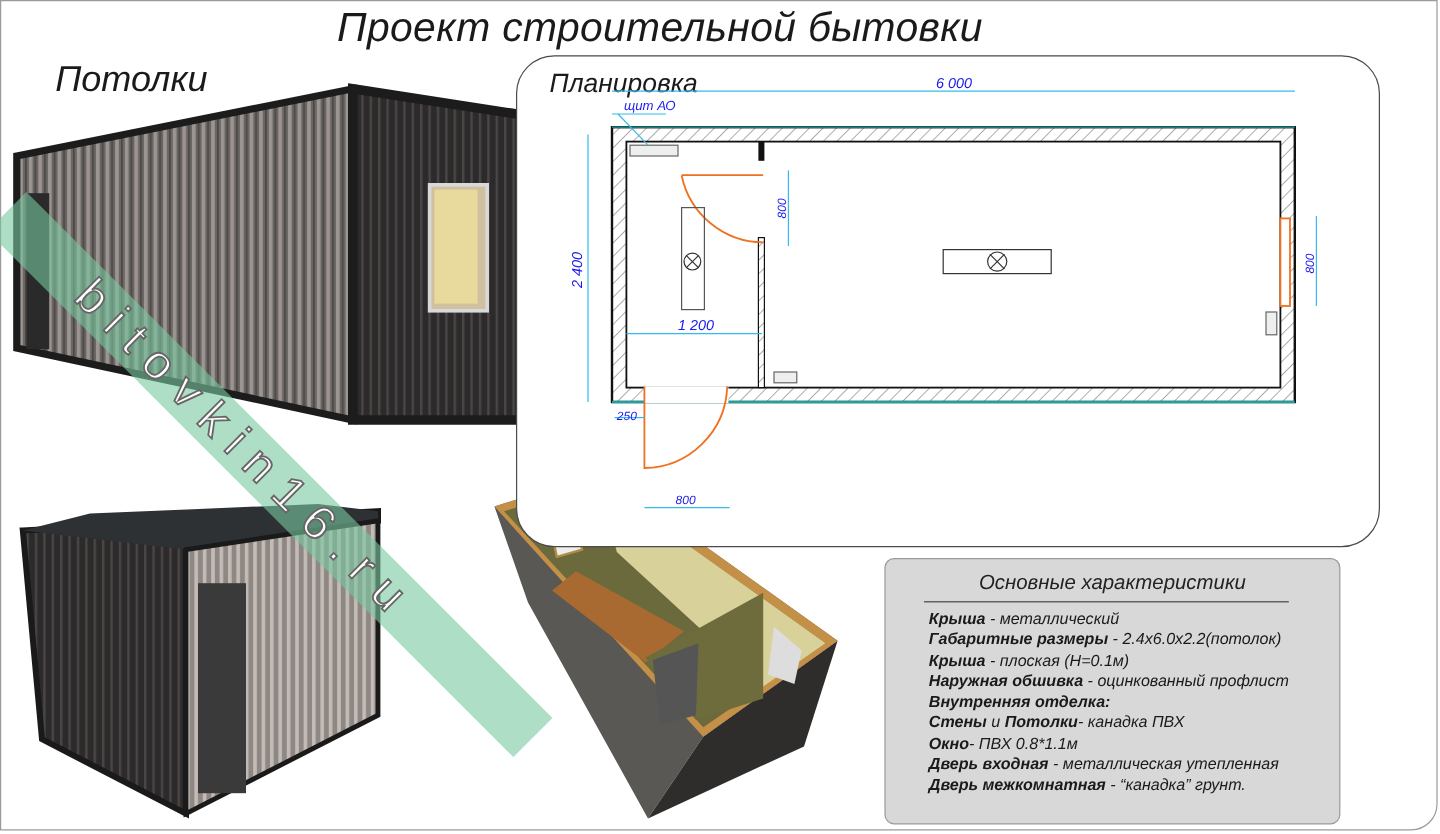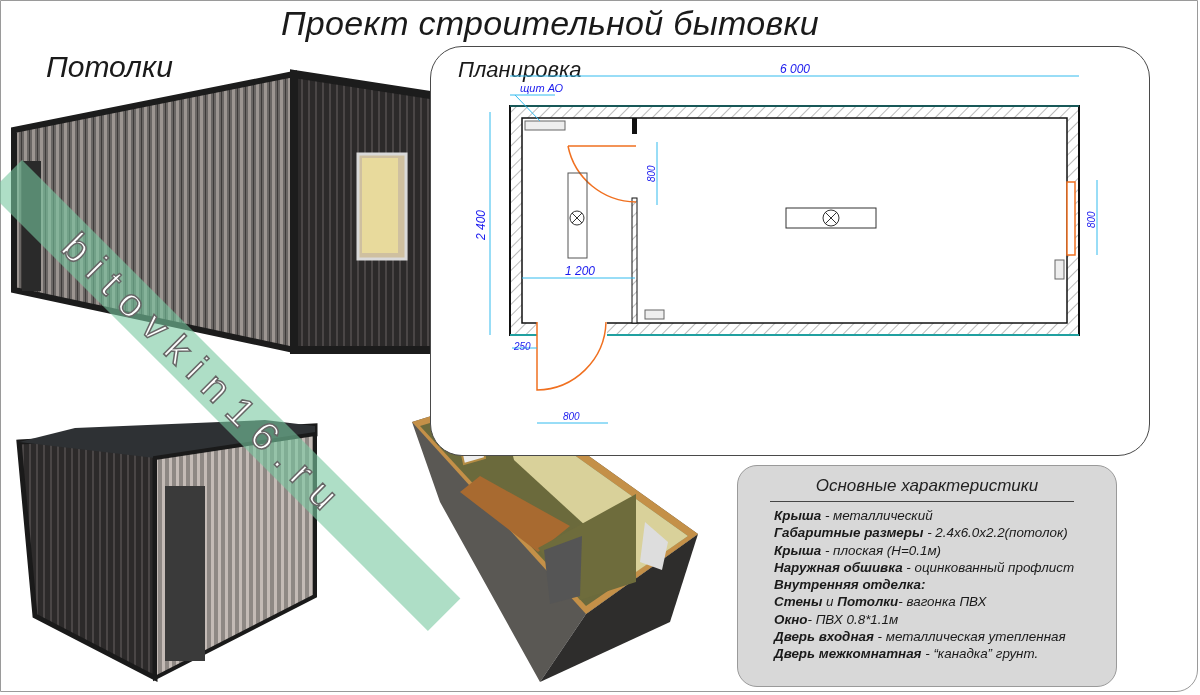--- a/index.html
+++ b/index.html
@@ -2,21 +2,21 @@
 <html><head>
 <meta charset="utf-8">
 <style>
   html,body{margin:0;padding:0;background:#fff;}
   body{width:1200px;height:695px;position:relative;overflow:hidden;font-family:"Liberation Sans",sans-serif;}
   .frame{position:absolute;left:0;top:0;width:1198px;height:692px;border:1px solid #9a9a9a;border-radius:0 0 22px 0;box-sizing:border-box;}
   .title{position:absolute;left:0;width:1100px;top:4px;text-align:center;font-size:34px;font-style:italic;color:#1a1a1a;letter-spacing:0.3px;}
   .subtitle{position:absolute;left:46px;top:50px;font-size:30px;font-style:italic;color:#1a1a1a;}
   .plan-panel{position:absolute;left:430px;top:46px;width:720px;height:410px;border:1.5px solid #4a4a4a;border-radius:32px;background:#fff;box-sizing:border-box;}
   .plan-label{position:absolute;left:458px;top:57px;font-size:22px;font-style:italic;color:#1a1a1a;}
-  .specs{position:absolute;left:737px;top:465px;width:380px;height:222px;background:#d8d8d8;border:1.5px solid #9a9a9a;border-radius:20px;box-sizing:border-box;}
+  .specs{position:absolute;left:737px;top:465px;width:380px;height:222px;background:#d8d8d8;border:1.5px solid #9a9a9a;border-radius:8px;box-sizing:border-box;}
   .specs-title{position:absolute;left:0;width:100%;top:10px;text-align:center;font-size:17px;font-style:italic;color:#222;}
   .specs-rule{position:absolute;left:32px;right:42px;top:35px;height:1px;background:#444;}
   .specs-list{position:absolute;left:36px;top:41px;font-size:13.4px;line-height:17.3px;color:#1a1a1a;font-style:italic;white-space:nowrap;}
   .specs-list b{font-weight:bold;}
   .dim{font-style:italic;fill:#1a1aee;font-family:"Liberation Sans",sans-serif;}
   svg text{font-family:"Liberation Sans",sans-serif;}
 </style>
 </head>
 <body>
 
@@ -141,18 +141,18 @@
 
 <div class="specs">
   <div class="specs-title">Основные характеристики</div>
   <div class="specs-rule"></div>
   <div class="specs-list">
     <div><b>Крыша</b><span> - </span><span>металлический</span></div>
     <div><b>Габаритные размеры</b><span> - </span><span>2.4x6.0x2.2(потолок)</span></div>
     <div><b>Крыша</b><span> - </span><span>плоская (Н=0.1м)</span></div>
     <div><b>Наружная обшивка</b><span> - </span><span>оцинкованный профлист</span></div>
     <div><b>Внутренняя отделка:</b></div>
-    <div><b>Стены</b><span> и </span><b>Потолки</b><span>- </span><span>вагонка ПВХ</span></div>
+    <div><b>Стены</b><span> и </span><b>Потолки</b><span>- </span><span>канадка ПВХ</span></div>
     <div><b>Окно</b><span>- </span><span>ПВХ 0.8*1.1м</span></div>
     <div><b>Дверь входная</b><span> - </span><span>металлическая утепленная</span></div>
     <div><b>Дверь межкомнатная</b><span> - </span><span>“канадка” грунт.</span></div>
   </div>
 </div>
 
 </body></html>

